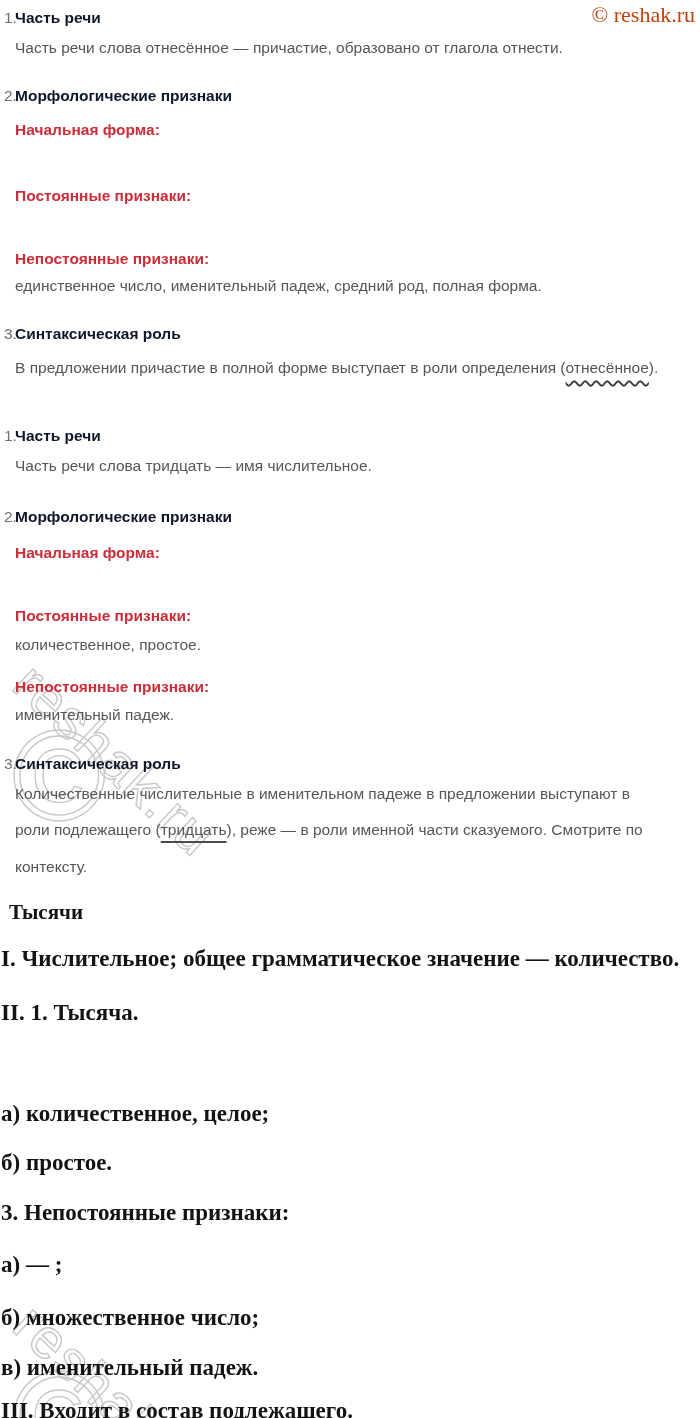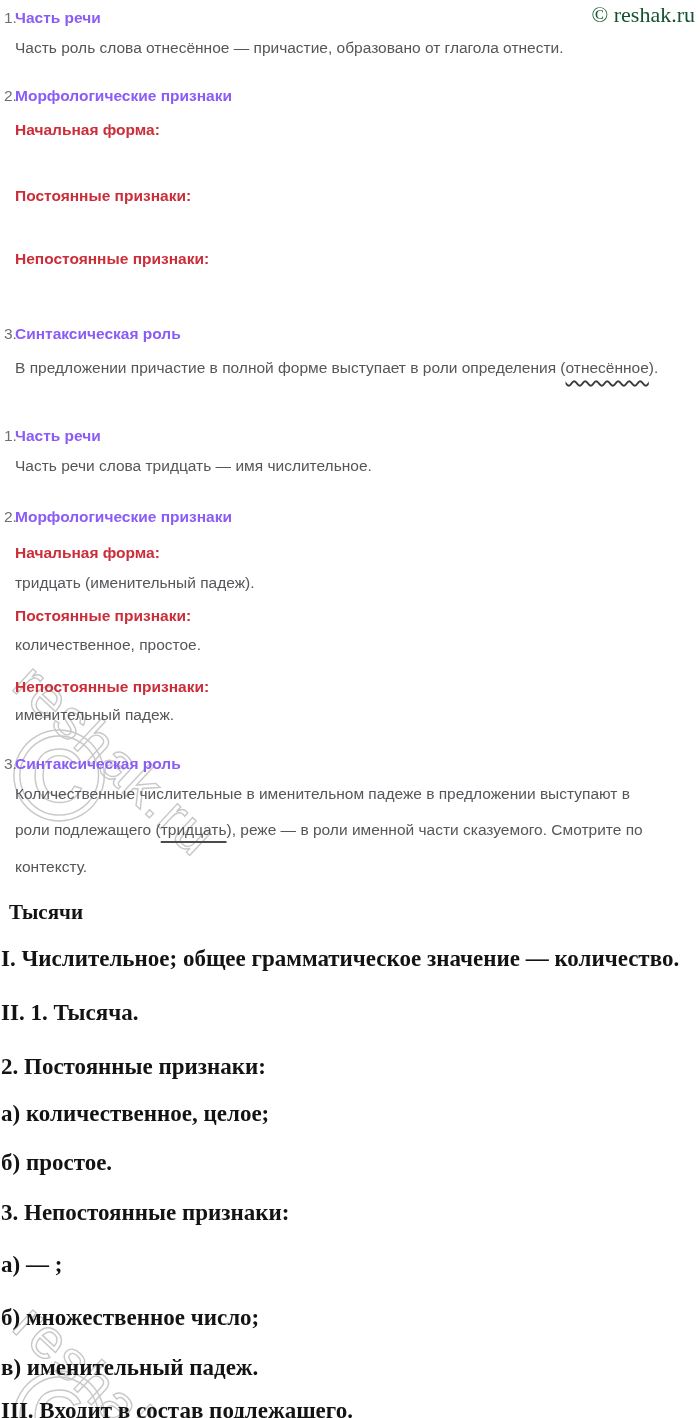--- a/index.html
+++ b/index.html
@@ -1,33 +1,33 @@
 <!DOCTYPE html>
 <html><head>
 <meta charset="utf-8">
 <style>
   html,body{margin:0;padding:0;background:#fff;}
   .page{position:relative;width:700px;height:1418px;background:#ffffff;overflow:hidden;
         font-family:"Liberation Sans",sans-serif;}
   
   .ln{position:absolute;left:15px;white-space:nowrap;font-size:15.5px;line-height:1.25;color:#55565a;}
   .num{position:absolute;left:-11px;font-weight:400;color:#6e6f72;}
-  .b{font-weight:bold;color:#8b5cf6;}
+  .b{font-weight:bold;color:#0f172a;}
   .red{font-weight:bold;color:#cb2d39;}
   .wavy{text-decoration-line:underline;text-decoration-style:wavy;text-decoration-color:#3b3b3b;
         text-decoration-thickness:2px;text-underline-offset:7px;}
   .ul{text-decoration-line:underline;text-decoration-style:solid;text-decoration-color:#4b4b4d;
       text-decoration-thickness:2px;text-underline-offset:6px;}
   
   .srf{position:absolute;left:1px;white-space:nowrap;font-family:"Liberation Serif",serif;
        font-size:23px;color:#131313;font-weight:bold;}
   .srf-h{font-weight:bold;font-size:21px;padding-left:8px;}
   
   .logo{position:absolute;top:2px;right:5px;font-family:"Liberation Serif",serif;
-        font-size:22px;color:#14532d;}
+        font-size:22px;color:#c2410c;}
   
   .wm{position:absolute;left:-6px;pointer-events:none;}
   .wm text{fill:none;stroke:#c8c8c8;stroke-width:1.4px;font-family:"Liberation Sans",sans-serif;letter-spacing:2px;}
 </style>
 </head>
 <body>
 
 <div class="page">
 
   <div class="logo">© reshak.ru</div>
@@ -39,69 +39,68 @@
 
   <svg class="wm" style="top:1283px" width="240" height="260" viewBox="0 0 240 260">
     <text x="18" y="178" font-size="128">©</text>
     <text x="16" y="46" font-size="56" transform="rotate(43 16 46)">reshak.ru</text>
   </svg>
 
   <div class="ln" style="top:8px">
     <span class="num">1.</span>
     <span class="b">Часть речи</span>
   </div>
-  <div class="ln" style="top:38px">Часть роль слова отнесённое — причастие, образовано от глагола отнести.</div>
+  <div class="ln" style="top:38px">Часть речи слова отнесённое — причастие, образовано от глагола отнести.</div>
 
   <div class="ln" style="top:86px">
     <span class="num">2.</span>
     <span class="b">Морфологические признаки</span>
   </div>
   <div class="ln red" style="top:120px">Начальная форма:</div>
   <div class="ln red" style="top:186px">Постоянные признаки:</div>
   <div class="ln red" style="top:249px">Непостоянные признаки:</div>
+  <div class="ln" style="top:276px">единственное число, именительный падеж, средний род, полная форма.</div>
 
   <div class="ln" style="top:324px">
     <span class="num">3.</span>
     <span class="b">Синтаксическая роль</span>
   </div>
   <div class="ln" style="top:358px">
     <span>В предложении причастие в полной форме выступает в роли определения (</span><span class="wavy">отнесённое</span><span>).</span>
   </div>
 
   <div class="ln" style="top:426px">
     <span class="num">1.</span>
     <span class="b">Часть речи</span>
   </div>
   <div class="ln" style="top:456px">Часть речи слова тридцать — имя числительное.</div>
 
   <div class="ln" style="top:507px">
     <span class="num">2.</span>
     <span class="b">Морфологические признаки</span>
   </div>
   <div class="ln red" style="top:543px">Начальная форма:</div>
-  <div class="ln" style="top:573px">тридцать (именительный падеж).</div>
   <div class="ln red" style="top:606px">Постоянные признаки:</div>
   <div class="ln" style="top:635px">количественное, простое.</div>
   <div class="ln red" style="top:677px">Непостоянные признаки:</div>
   <div class="ln" style="top:705px">именительный падеж.</div>
 
   <div class="ln" style="top:754px">
     <span class="num">3.</span>
     <span class="b">Синтаксическая роль</span>
   </div>
   <div class="ln" style="top:784px">Количественные числительные в именительном падеже в предложении выступают в</div>
   <div class="ln" style="top:820px">
     <span>роли подлежащего (</span><span class="ul">тридцать</span><span>), реже — в роли именной части сказуемого. Смотрите по</span>
   </div>
   <div class="ln" style="top:857px">контексту.</div>
 
   <div class="srf srf-h" style="top:900px">Тысячи</div>
   <div class="srf" style="top:946px">I. Числительное; общее грамматическое значение — количество.</div>
   <div class="srf" style="top:1000px">II. 1. Тысяча.</div>
-  <div class="srf" style="top:1054px">2. Постоянные признаки:</div>
   <div class="srf" style="top:1101px">а) количественное, целое;</div>
   <div class="srf" style="top:1150px">б) простое.</div>
   <div class="srf" style="top:1200px">3. Непостоянные признаки:</div>
   <div class="srf" style="top:1252px">а) — ;</div>
   <div class="srf" style="top:1305px">б) множественное число;</div>
   <div class="srf" style="top:1355px">в) именительный падеж.</div>
   <div class="srf" style="top:1398px">III. Входит в состав подлежащего.</div>
 
 </div>
 

